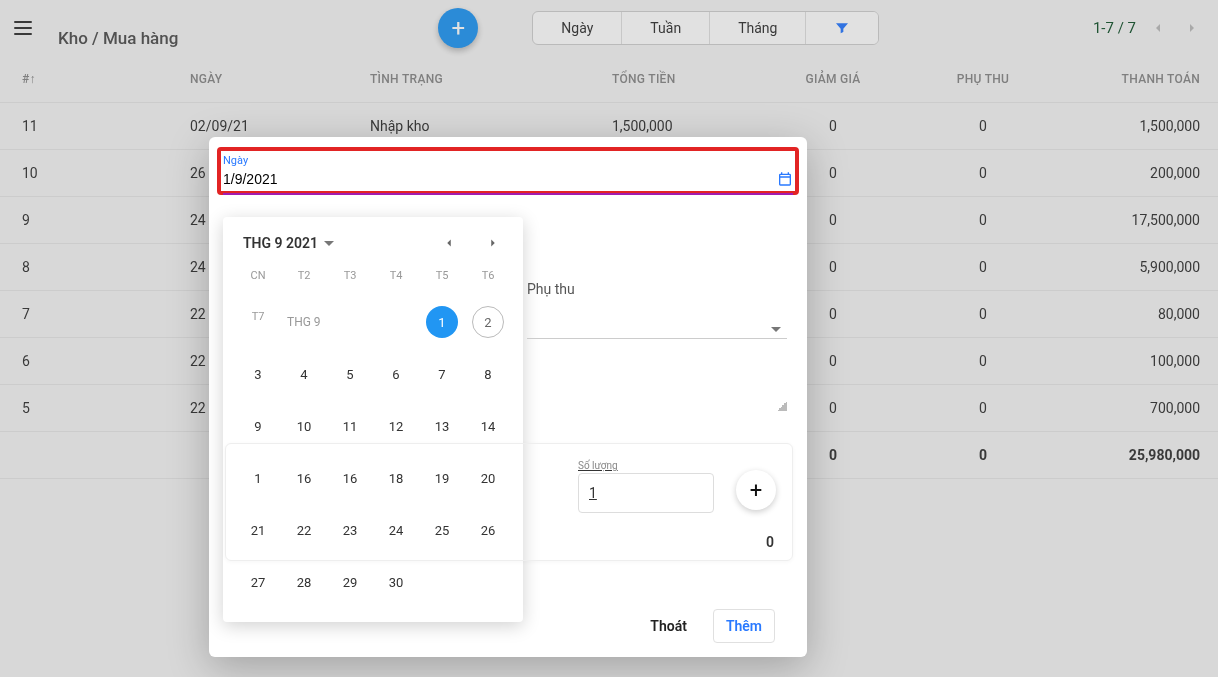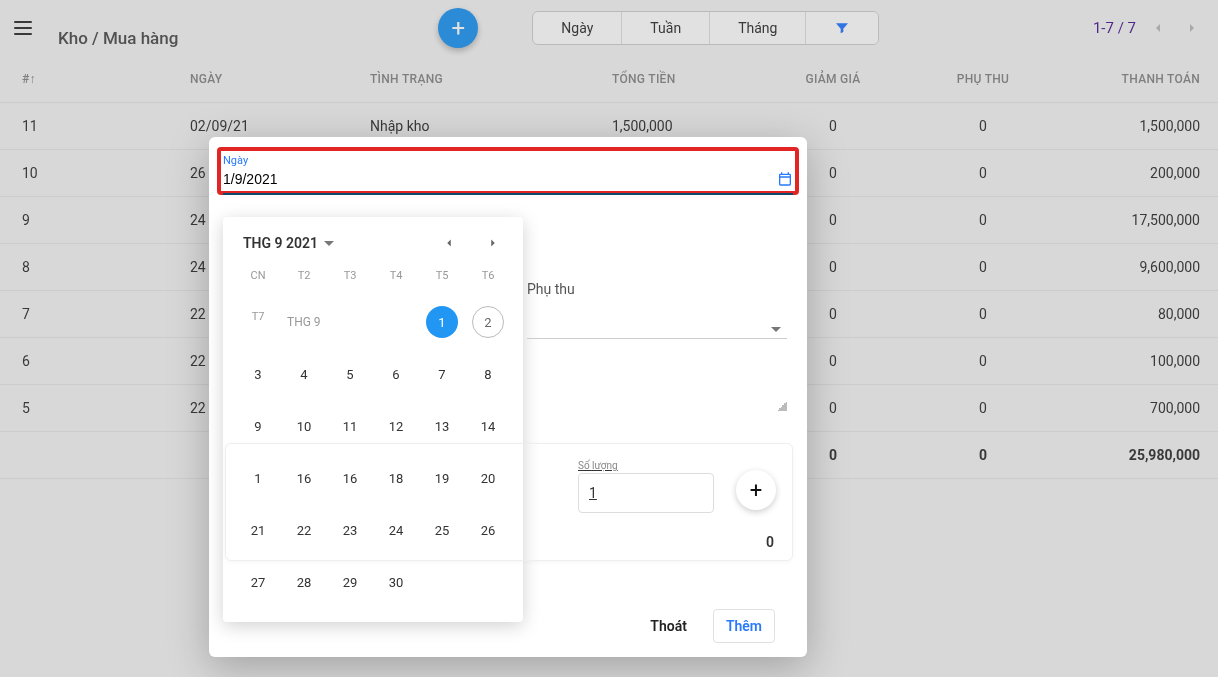--- a/index.html
+++ b/index.html
@@ -7,34 +7,34 @@
   .topbar { display: flex; align-items: center; height: 56px; padding: 0 14px; }
   .hamburger { width: 22px; height: 22px; display:flex; flex-direction:column; justify-content:center; gap:4px; cursor:pointer; margin-right: 22px;}
   .hamburger span { display:block; height:2px; width:18px; background:#333; border-radius:1px;}
   .title { font-size: 17px; font-weight: 500; color:#505050;margin-top:20px; }
   .fab { width:40px; height:40px; border-radius:50%; background:#2196f3; display:flex; align-items:center; justify-content:center; color:#fff; font-size:24px; box-shadow:0 3px 6px rgba(0,0,0,.25); margin-right: 54px; margin-left: 260px;}
   .seg-group { display:flex; border:1px solid #d0d0d0; border-radius:6px; overflow:hidden; background:#fff; }
   .seg-btn { padding: 8px 28px; font-size:14px; color:#333; display:flex; align-items:center; justify-content:center; border-left:1px solid #e0e0e0; cursor:pointer;}
   .seg-btn:first-child { border-left:none; }
   .seg-btn.active { color:#2979ff; background:#fff; }
   .seg-filter svg { width:16px; height:16px; fill:#2979ff; }
-  .right-nav { margin-left:auto; display:flex; align-items:center; gap:10px; color:#4c1d95; font-size:15px;}
+  .right-nav { margin-left:auto; display:flex; align-items:center; gap:10px; color:#14532d; font-size:15px;}
   .chev { width:24px; height:24px; display:flex; align-items:center; justify-content:center; color:#bbb;}
   .chev svg{width:16px;height:16px;fill:currentColor;}
   table.main { width:100%; border-collapse:collapse; table-layout:fixed;}
   table.main th { text-align:left; font-size:12px; font-weight:500; color:#888; letter-spacing:.3px; padding:16px 10px; border-bottom:1px solid #e6e6e6;}
   table.main th.right, table.main td.right { text-align:right; }
   table.main th.center, table.main td.center { text-align:center; }
   table.main td { font-size:14px; color:#333; padding:15px 10px; border-bottom:1px solid #e6e6e6;}
   tr.total td { font-weight:700; }
   .dialog { position:absolute; left:209px; top:137px; width:598px; height:520px; background:#fff; border-radius:6px; box-shadow:0 10px 40px rgba(0,0,0,.25); }
   .date-field { position:absolute; left:14px; top:17px; right:14px; }
   .date-field-highlight { position:absolute; left:8px; top:10px; right:8px; height:48px; border:4px solid #e22424; border-radius:4px; pointer-events:none;}
   .date-label { font-size:11px; color:#2979ff; }
-  .date-input-row { display:flex; align-items:center; border-bottom:2px solid #0c4a6e; padding:4px 0 6px;}
+  .date-input-row { display:flex; align-items:center; border-bottom:2px solid #a21caf; padding:4px 0 6px;}
   .date-input { flex:1; font-size:14px; border:none; outline:none; }
   .cal-icon { width:16px; height:16px; color:#2979ff; }
   .cal-icon svg { width:100%; height:100%; fill:currentColor;}
   .calendar { position:absolute; left:14px; top:80px; width:300px; background:#fff; border-radius:4px; box-shadow:0 4px 18px rgba(0,0,0,.18); padding:14px 12px 24px; }
   .cal-head { display:flex; align-items:center; margin-bottom:10px;}
   .cal-month { font-size:14px; font-weight:600; color:#333; display:flex; align-items:center; gap:6px; margin-left:8px;}
   .cal-month .tri { width:0; height:0; border-left:5px solid transparent; border-right:5px solid transparent; border-top:5px solid #777;}
   .cal-nav { margin-left:auto; display:flex; gap:20px; margin-right:6px;}
   .cal-nav .nav-btn { width:24px; height:24px; display:flex; align-items:center; justify-content:center; color:#666; cursor:pointer;}
   .cal-nav svg { width:14px; height:14px; fill:currentColor;}
@@ -150,21 +150,21 @@
         <td class="center">0</td>
         <td class="right" style="padding-right:18px">17,500,000</td>
       </tr>
       <tr>
         <td style="padding-left:22px">8</td>
         <td>24</td>
         <td></td>
         <td></td>
         <td class="center">0</td>
         <td class="center">0</td>
-        <td class="right" style="padding-right:18px">9,600,000</td>
+        <td class="right" style="padding-right:18px">5,900,000</td>
       </tr>
       <tr>
         <td style="padding-left:22px">7</td>
         <td>22</td>
         <td></td>
         <td></td>
         <td class="center">0</td>
         <td class="center">0</td>
         <td class="right" style="padding-right:18px">80,000</td>
       </tr>

